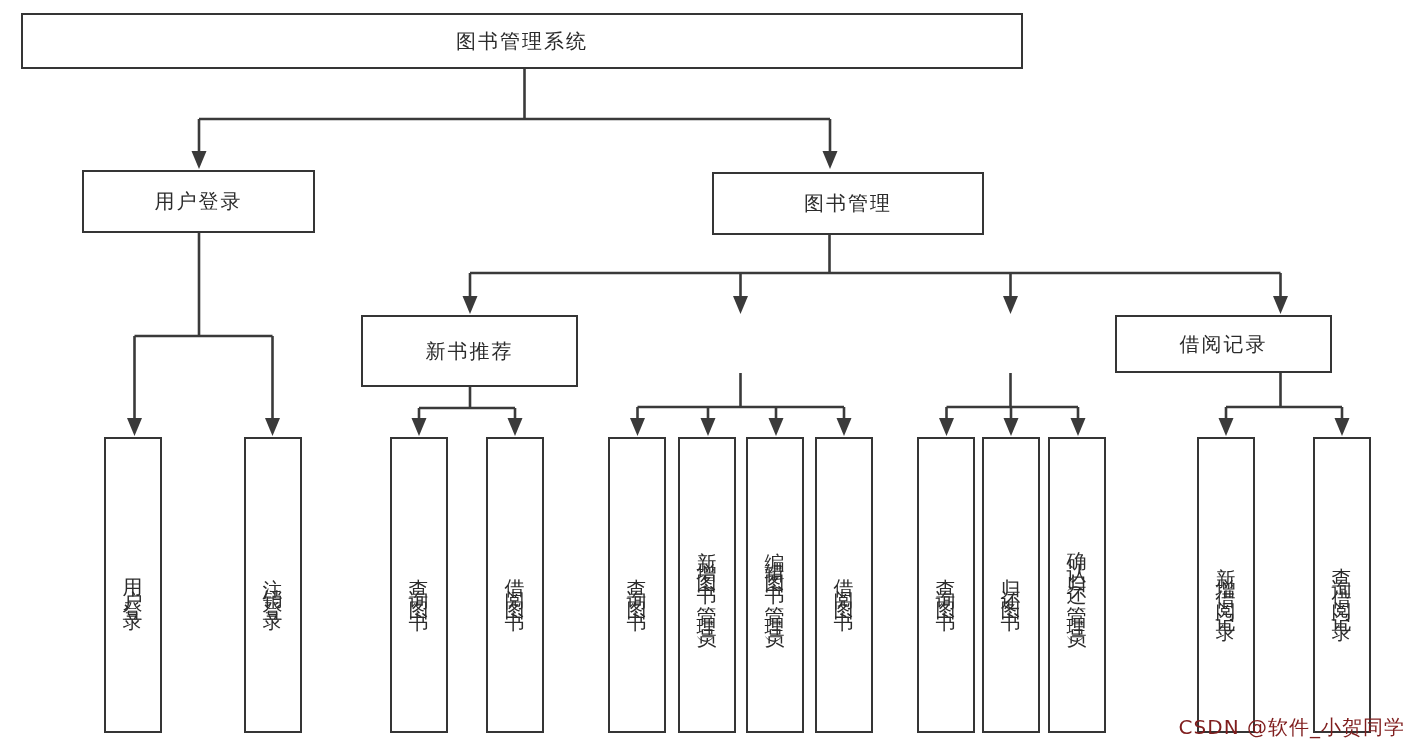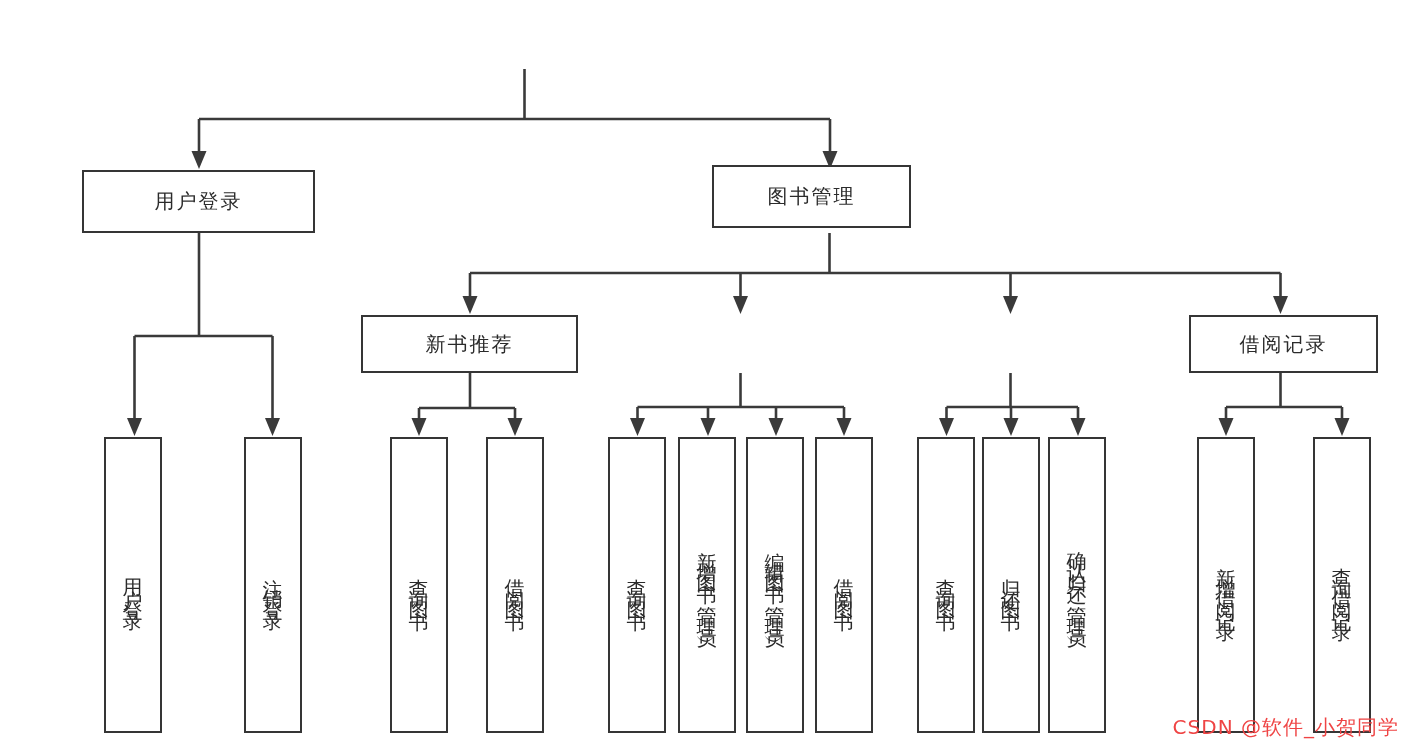--- a/index.html
+++ b/index.html
@@ -14,22 +14,22 @@
     position:absolute;background:#ffffff;border:2.6px solid #353535;
     box-sizing:border-box;display:flex;align-items:center;justify-content:center;
     color:#2b2b2b;font-size:20px;letter-spacing:2px;white-space:nowrap;
   }
   .leaf{width:58px;height:296px;top:437px;}
   .vlabel{
     writing-mode:vertical-rl;text-orientation:mixed;
     line-height:1;letter-spacing:11px;font-size:20px;color:#2b2b2b;
   }
   #watermark{
-    position:absolute;top:714px;right:6px;z-index:5;
-    font-size:20px;color:#ef4444;letter-spacing:1px;white-space:nowrap;
+    position:absolute;top:714px;right:0;z-index:5;
+    font-size:20px;color:#7f1d1d;letter-spacing:1px;white-space:nowrap;
   }
 </style>
 </head>
 <body>
 
 <div id="canvas">
 
   <svg id="wires" width="1405" height="747" viewBox="0 0 1405 747">
 
     <g>
@@ -99,26 +99,27 @@
     <g>
       <path class="ln" d="M1280.5 373 V407"></path>
       <path class="ln" d="M1226 407 H1342"></path>
       <path class="ln" d="M1226 407 V420"></path>
       <polygon class="ah" points="1218.5,418 1233.5,418 1226,436"></polygon>
       <path class="ln" d="M1342 407 V420"></path>
       <polygon class="ah" points="1334.5,418 1349.5,418 1342,436"></polygon>
     </g>
   </svg>
 
+  <div class="box" style="left:21px;top:13px;width:1002px;height:56px">图书管理系统</div>
 
   <div class="box" style="left:82px;top:170px;width:233px;height:63px">用户登录</div>
-  <div class="box" style="left:712px;top:165px;width:199px;height:63px">图书管理</div>
+  <div class="box" style="left:712px;top:172px;width:272px;height:63px">图书管理</div>
 
-  <div class="box" style="left:361px;top:315px;width:217px;height:58px">新书推荐</div>
-  <div class="box" style="left:1189px;top:315px;width:189px;height:58px">借阅记录</div>
+  <div class="box" style="left:361px;top:315px;width:217px;height:72px">新书推荐</div>
+  <div class="box" style="left:1115px;top:315px;width:217px;height:58px">借阅记录</div>
 
   <div class="box leaf" style="left:104px">
     <span class="vlabel">用户登录</span>
   </div>
   <div class="box leaf" style="left:244px">
     <span class="vlabel">注销登录</span>
   </div>
 
   <div class="box leaf" style="left:390px">
     <span class="vlabel">查询图书</span>

